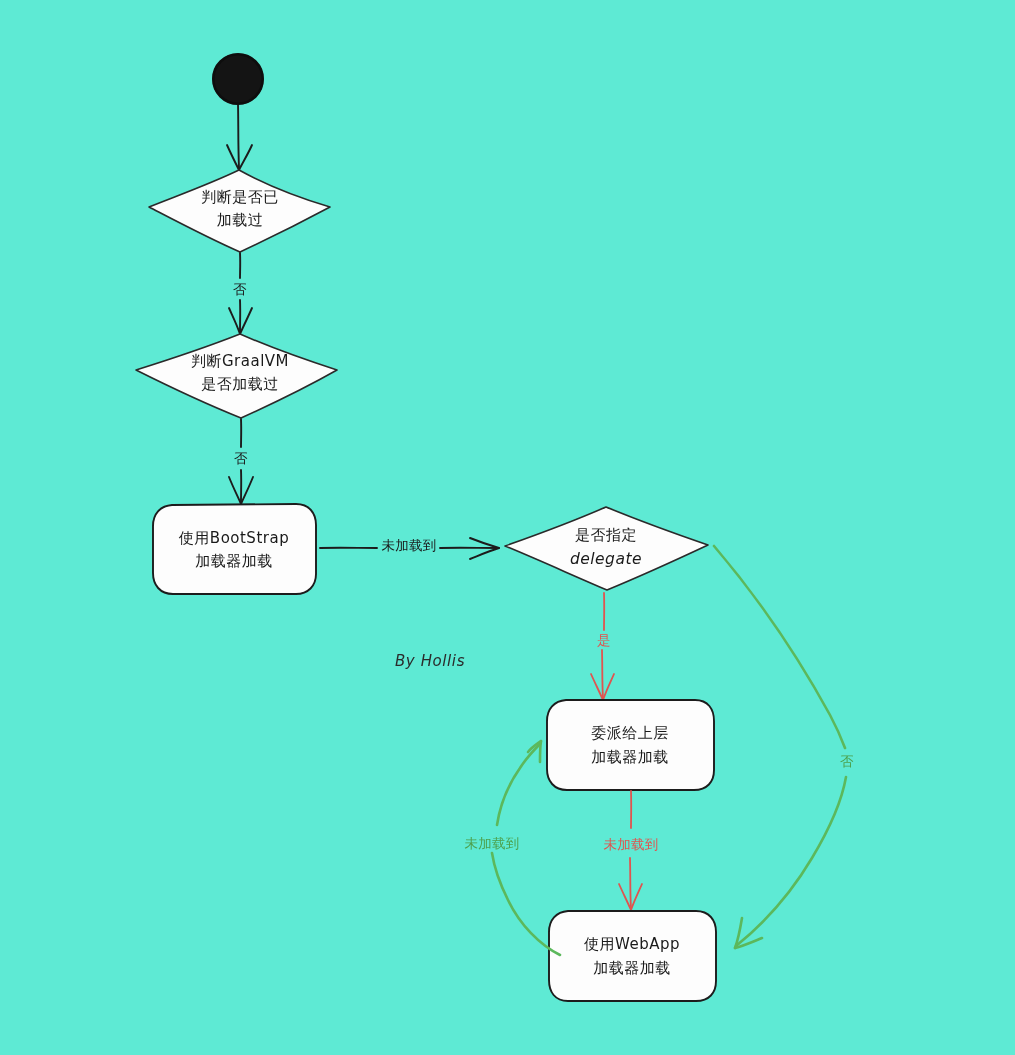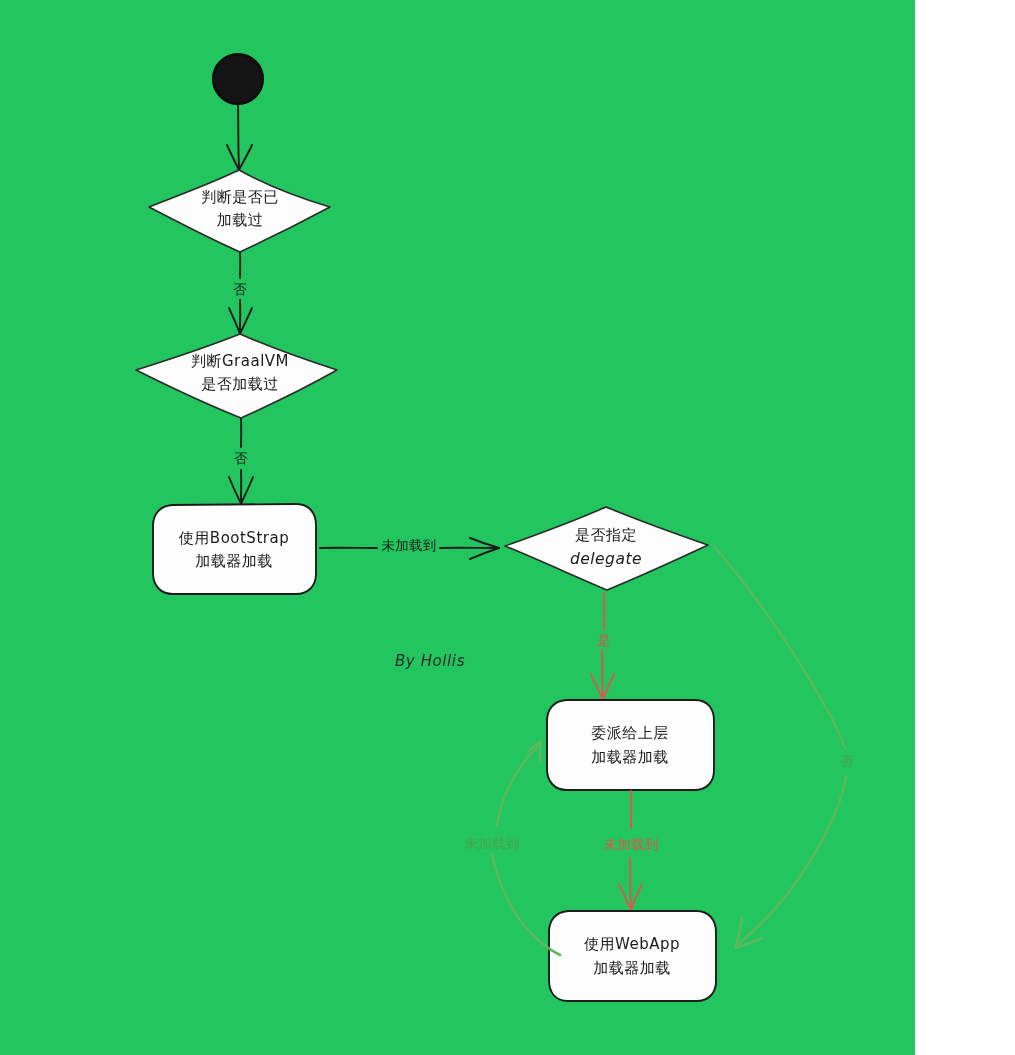--- a/index.html
+++ b/index.html
@@ -11,23 +11,23 @@
     width: 1015px;
     height: 1055px;
     font-family: "DejaVu Sans", sans-serif;
     position: relative;
     overflow: hidden;
   }
   #canvas-root {
     position: absolute;
     left: 0;
     top: 0;
-    width: 915px;
+    width: 1015px;
     height: 1055px;
-    background: #22c55e;
+    background: #5eead4;
     text-align: center;
   }
   svg#flow {
     position: absolute;
     left: 0;
     top: 0;
     width: 1015px;
     height: 1055px;
     display: block;
   }

